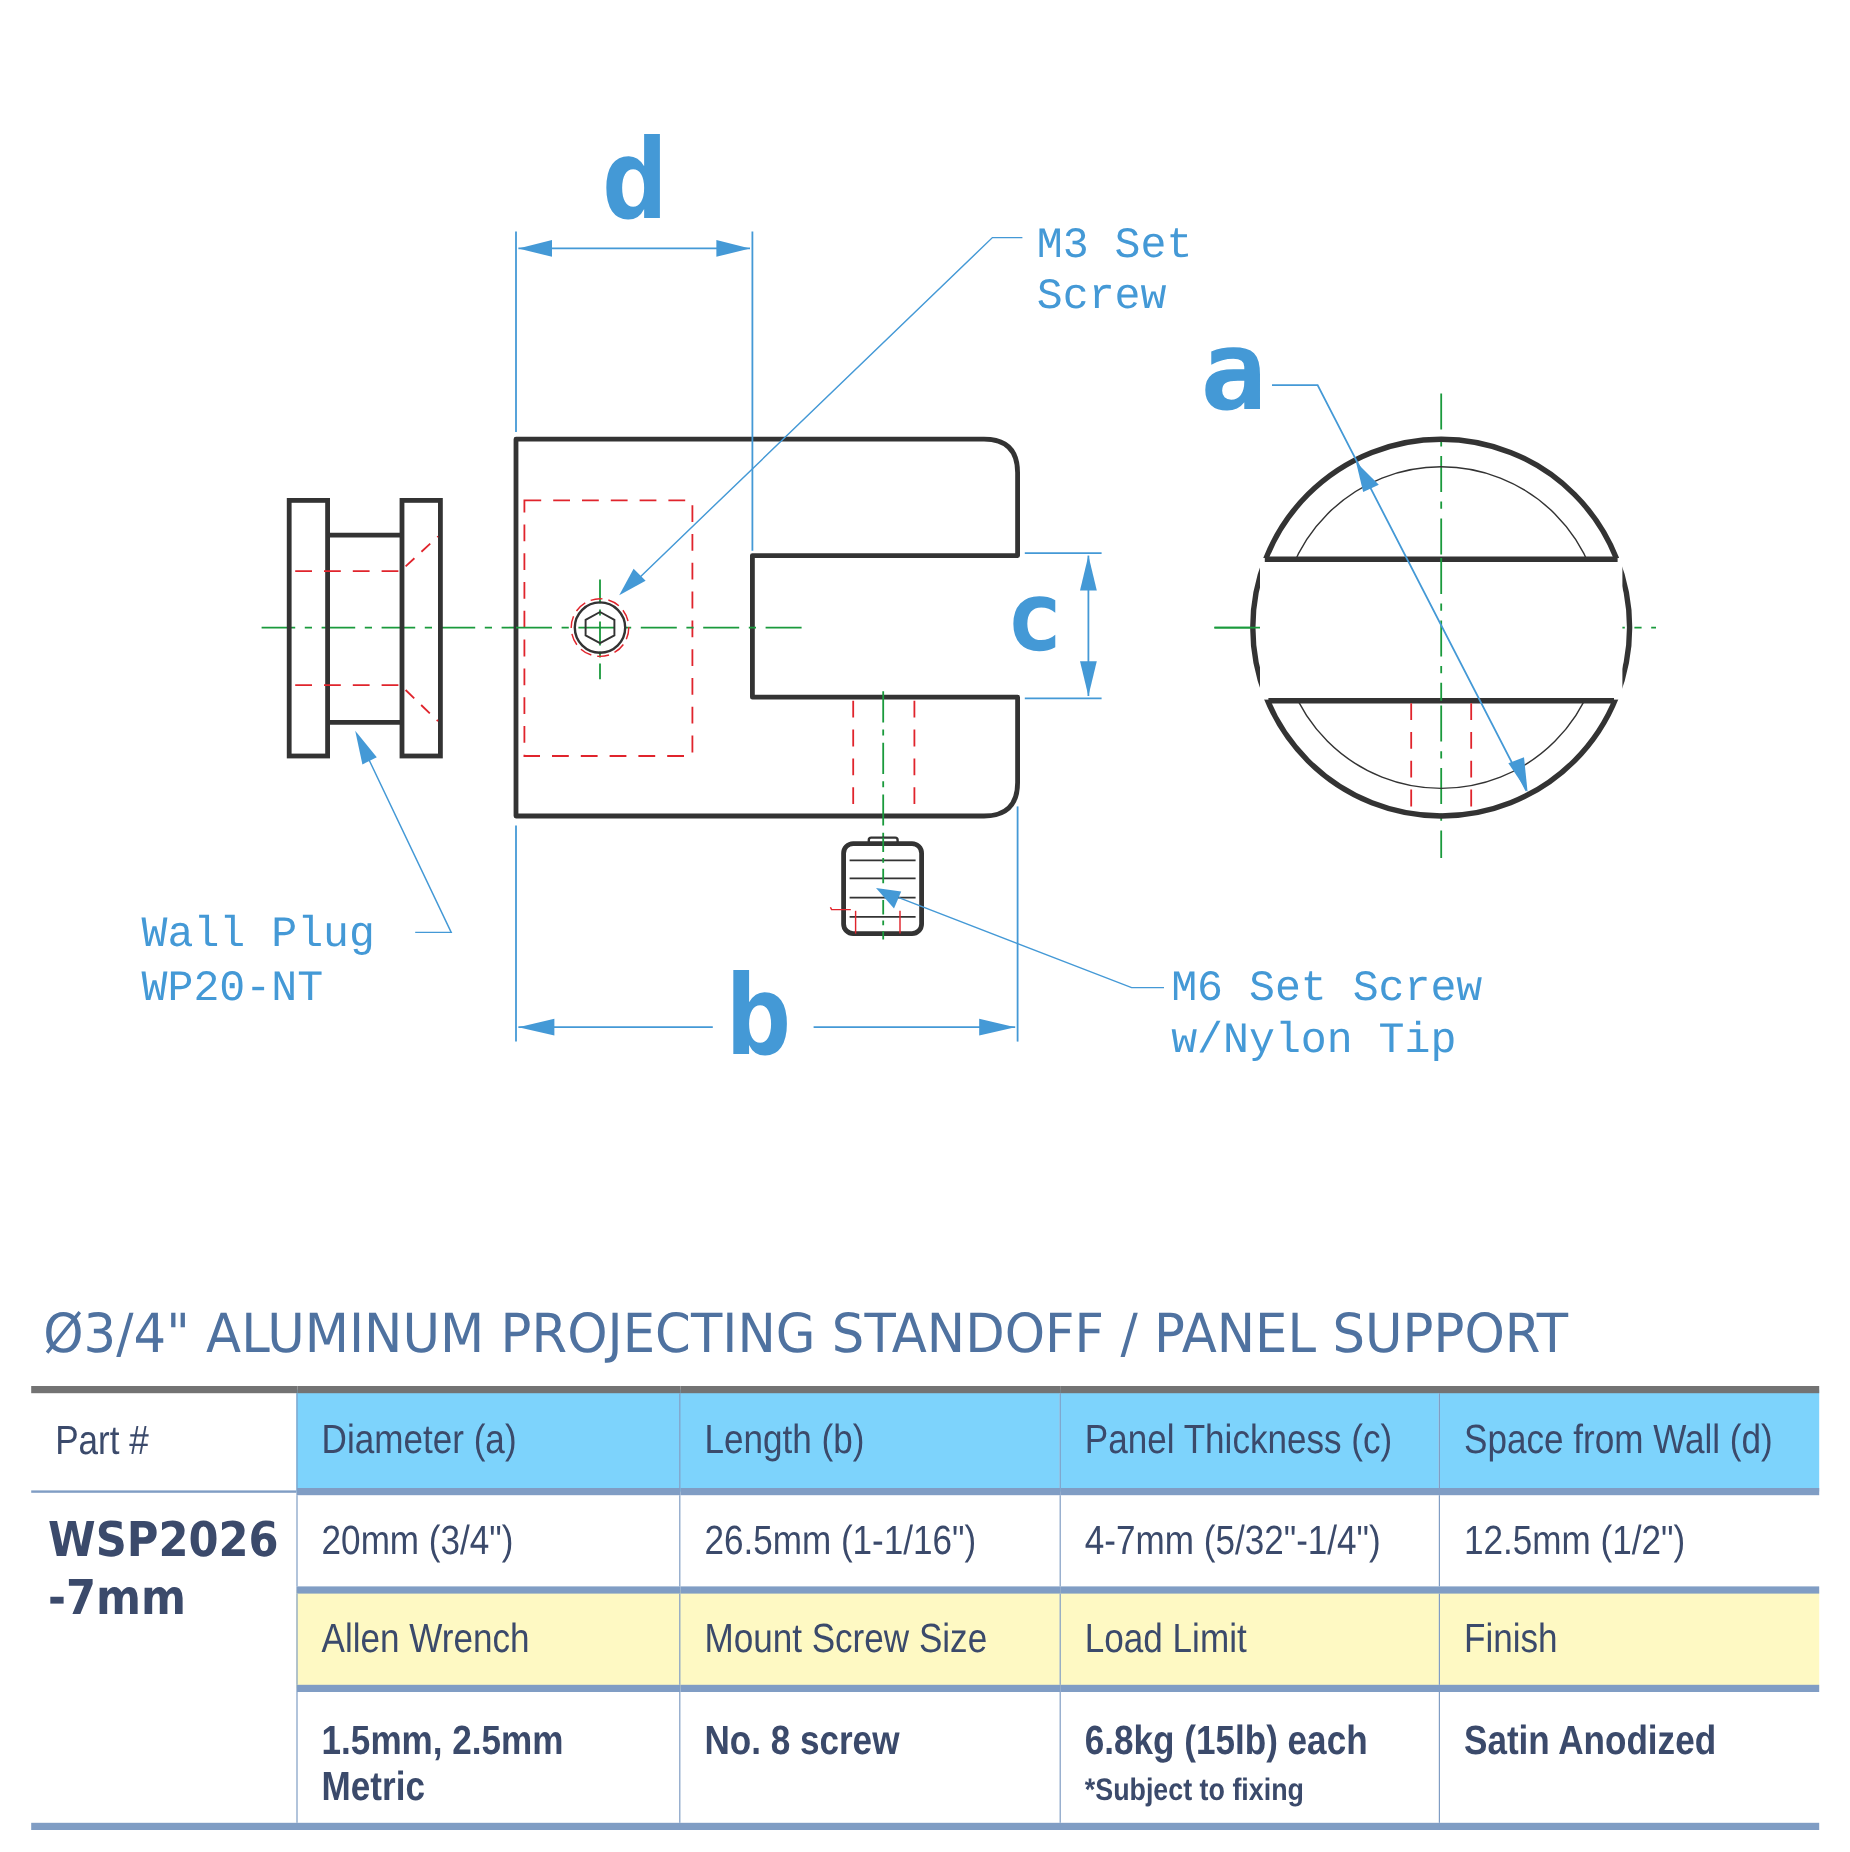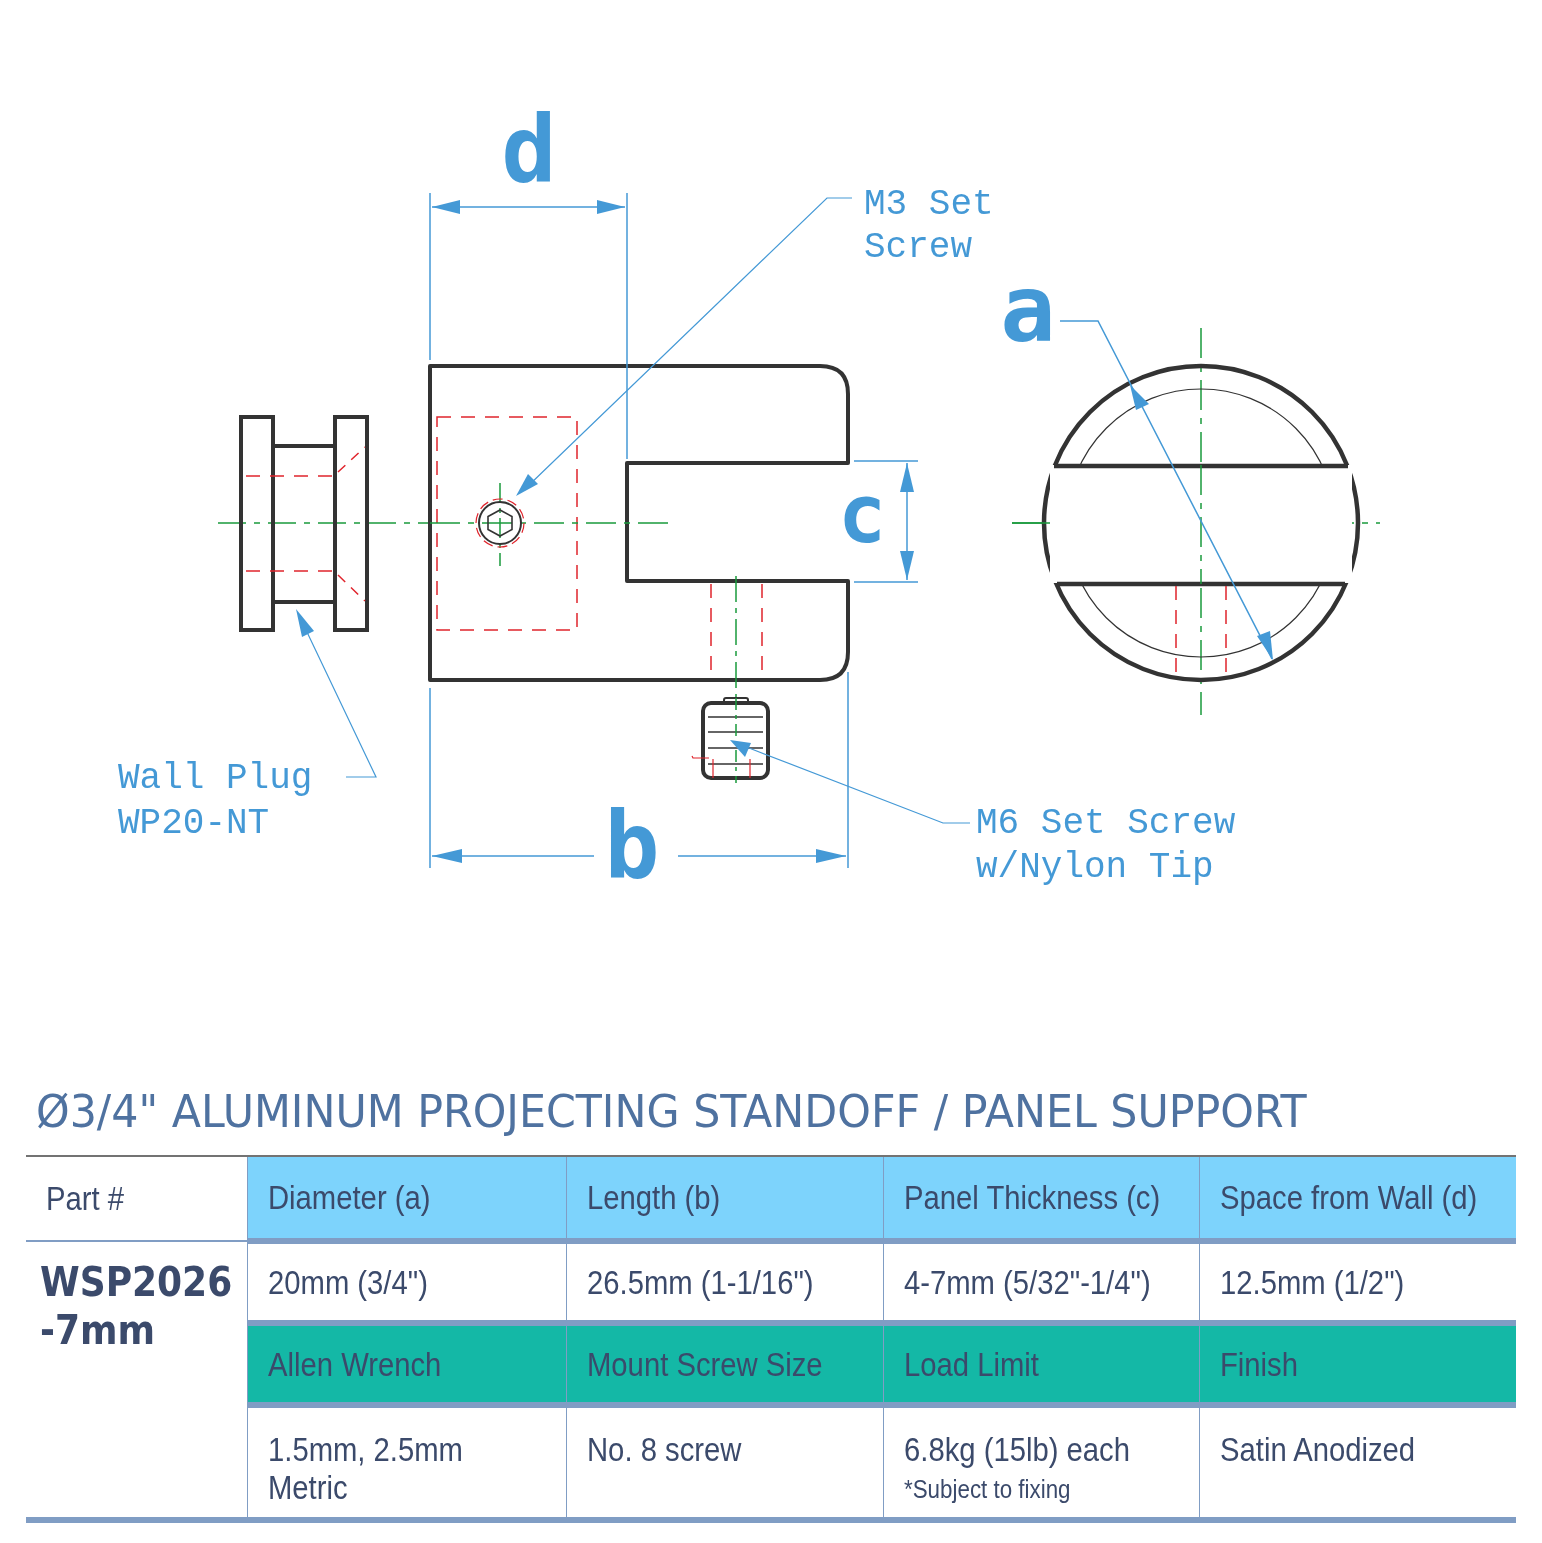--- a/index.html
+++ b/index.html
@@ -14,29 +14,29 @@
     transform: scaleX(0.95); transform-origin: left center;
   }
   #spec-table {
     position: absolute; left: 26px; top: 1155px; width: 1490px;
     border-collapse: collapse; table-layout: fixed;
     font-family: "Liberation Sans Narrow", "Liberation Sans", sans-serif;
     color: #3b4a6b;
   }
   #spec-table td { padding: 0 0 0 20px; vertical-align: middle; font-size: 34px; white-space: nowrap; }
   .cell-text { display: inline-block; transform: scaleX(0.86); transform-origin: left center; }
-  .row-head-top { border-top: 2px solid #737373; }
+  .row-head-top { border-top: 6px solid #737373; }
   .green { background: #7dd3fc; }
-  .blue { background: #14b8a6; }
+  .blue { background: #fef9c3; }
   .vline { border-left: 1.5px solid #809dc4; }
   .thick-top { border-top: 6px solid #809dc4; }
   .partnum { font-family: "DejaVu Sans", "Liberation Sans", sans-serif; font-weight: bold; font-size: 40px !important; color: #3b4a6b; vertical-align: top !important; padding-top: 16px !important; line-height: 48px; padding-left: 14px !important; }
   .partnum .cell-text { transform: scaleX(0.9); }
   .note { font-size: 26px; display: block; margin-top: 2px; }
-  .twoline { line-height: 38px; vertical-align: top !important; padding-top: 22px !important; }
+  .twoline { line-height: 38px; vertical-align: top !important; padding-top: 22px !important; font-weight: bold; }
 </style>
 </head>
 <body>
 
 <svg id="drawing" viewBox="0 0 1542 1000" xmlns="http://www.w3.org/2000/svg">
 
   <g>
 
     <line x1="218" y1="523" x2="430" y2="523" stroke="#1a9a3c" stroke-width="1.5" stroke-dasharray="28,8,6,8"></line>
 

